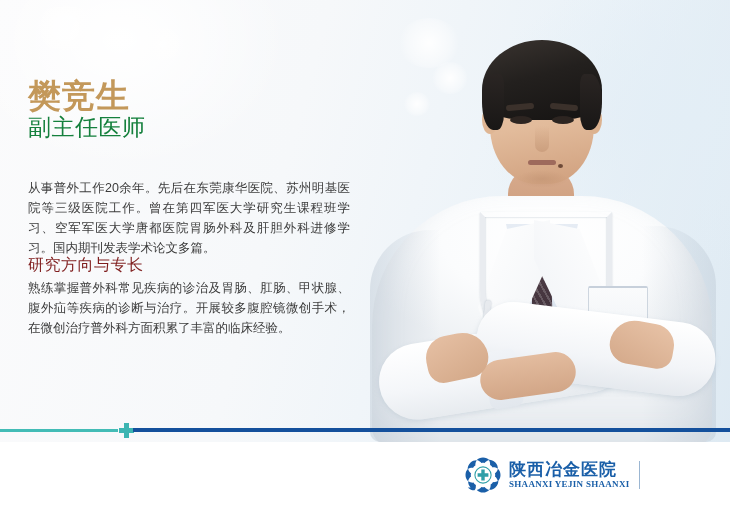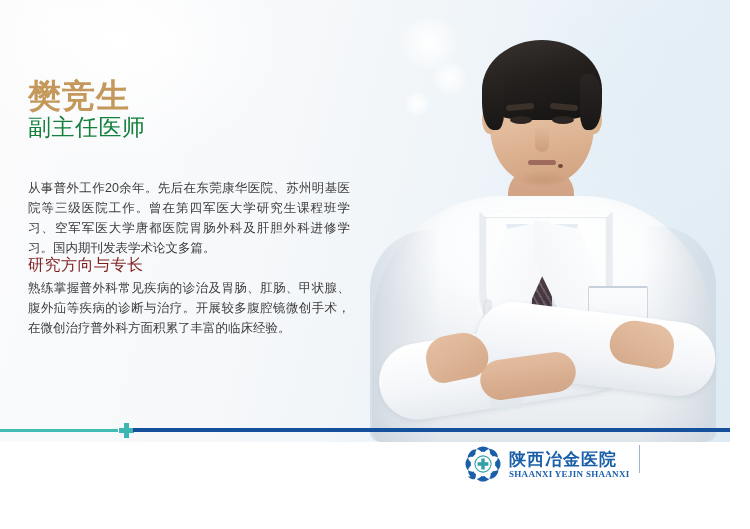--- a/index.html
+++ b/index.html
@@ -358,22 +358,23 @@
   .divider-blue {
     position: absolute;
     left: 133px; top: 428px;
     width: 617px; height: 4px;
     background: #14509c;
   }
 
   
   .footer-logo {
     position: absolute;
-    left: 464px; top: 445px;
+    left: 464px; top: 455px;
     display: flex;
+    align-items: center;
     height: 40px;
   }
   .logo-emblem {
     width: 38px; height: 38px;
     flex: none;
     margin-right: 7px;
   }
   .logo-words {
     display: flex;
     flex-direction: column;

